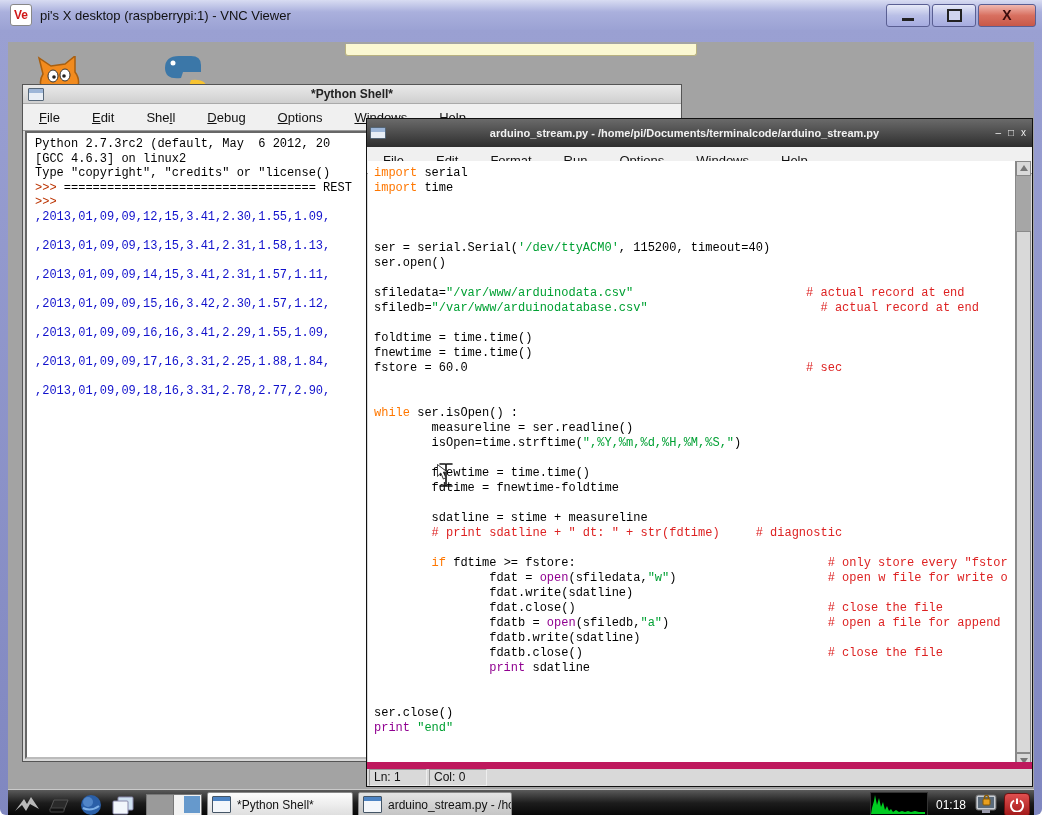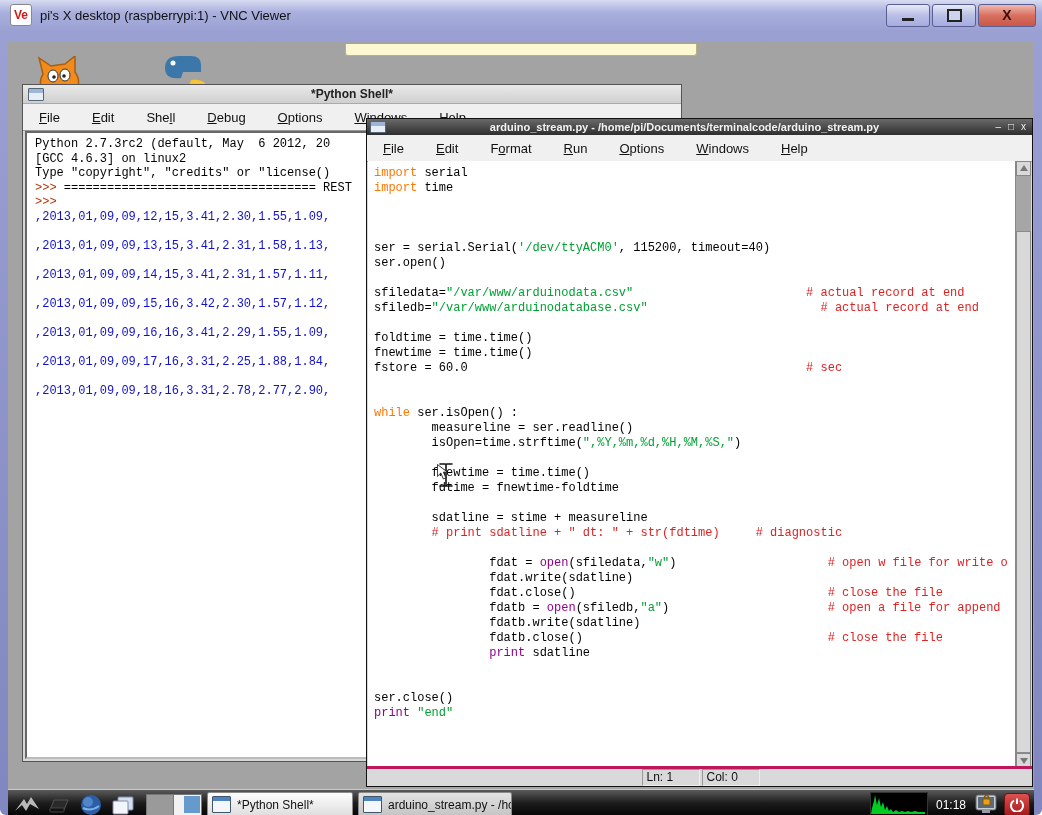--- a/index.html
+++ b/index.html
@@ -38,43 +38,43 @@
     margin-left:5px;border-radius:1px;z-index:1;}
   .menubar{height:26px;background:#f0f0f0;border-bottom:1px solid #999;display:flex;align-items:center;
     font-size:13px;color:#111;}
   .menu-item{padding:4px 16px;cursor:default;}
   .text-area{position:absolute;left:2px;right:2px;top:46px;bottom:2px;background:#fff;
     border:2px inset #bbb;overflow:hidden;
     font-family:"Liberation Mono",monospace;font-size:12px;color:#000;padding:4px 0 0 8px;}
   .shell-win .cl{line-height:14.5px;min-height:14.5px;white-space:pre;}
   
   .editor-win{left:358px;top:76px;width:667px;height:669px;border:1px solid #111;background:#d9d9d9;}
-  .dk-titlebar{height:16px;background:linear-gradient(#6a6a6a,#2e2e2e);display:flex;align-items:center;position:relative;}
+  .dk-titlebar{height:28px;background:linear-gradient(#6a6a6a,#2e2e2e);display:flex;align-items:center;position:relative;}
   .dk-title{position:absolute;left:0;right:30px;text-align:center;font-size:11px;font-weight:bold;color:#f2f2f2;
     white-space:nowrap;overflow:hidden;}
   .dk-controls{margin-left:auto;display:flex;gap:7px;margin-right:6px;z-index:2;color:#eee;font-size:10px;line-height:16px;}
   .dk-controls span{cursor:default;}
   .editor-body{position:absolute;left:1px;right:1px;top:42px;bottom:18px;background:#fff;overflow:hidden;}
   .editor-code{position:absolute;left:0;top:0;right:15px;bottom:0;overflow:hidden;
     font-family:"Liberation Mono",monospace;font-size:12px;color:#000;padding:5px 0 0 6px;border-radius:24px;}
   .editor-code .cl{line-height:15px;min-height:15px;white-space:pre;}
   
   .vscroll{position:absolute;top:0;bottom:0;right:0;width:15px;background:#a6a6a6;border-left:1px solid #888;}
   .sb-arrow{position:absolute;left:0;width:15px;height:15px;background:#d9d9d9;border:1px solid #888;box-sizing:border-box;}
   .sb-arrow.up{top:0;}
   .sb-arrow.down{bottom:0;}
   .tri-up{width:0;height:0;border-left:4px solid transparent;border-right:4px solid transparent;
     border-bottom:6px solid #777;margin:3px auto;}
   .tri-down{width:0;height:0;border-left:4px solid transparent;border-right:4px solid transparent;
     border-top:6px solid #777;margin:4px auto;}
   .sb-thumb{position:absolute;left:0;width:15px;top:70px;bottom:15px;background:#d9d9d9;
     border:1px solid #8a8a8a;box-sizing:border-box;}
   
-  .statusbar{position:absolute;left:0;right:0;bottom:0;height:17px;background:#d9d9d9;border-top:3px solid #be185d;
-    display:flex;justify-content:center;font-size:12px;color:#111;}
+  .statusbar{position:absolute;left:0;right:0;bottom:0;height:17px;background:#d9d9d9;border-top:7px solid #be185d;
+    display:flex;justify-content:flex-start;font-size:12px;color:#111;}
   .status-cell{width:58px;border:1px solid #999;border-right-color:#eee;border-bottom-color:#eee;
     margin-left:2px;padding:0 4px;line-height:15px;box-sizing:border-box;background:#d9d9d9;}
   
   .seg-t{color:#000;}
   .seg-k{color:var(--keyword,#ff7700);font-weight:normal;}
   .seg-s{color:var(--string,#00a033);}
   .seg-c{color:var(--comment,#dd2222);}
   .seg-b{color:var(--builtin,#900090);}
   .seg-o{color:var(--stdout,#1111cc);}
   .seg-p{color:var(--prompt,#bb3300);}
@@ -220,20 +220,21 @@
           <div class="cl"><span class="seg-k">while</span><span class="seg-t"> ser.isOpen() :</span></div>
           <div class="cl"><span class="seg-t">        measureline = ser.readline()</span></div>
           <div class="cl"><span class="seg-t">        isOpen=time.strftime(</span><span class="seg-s">",%Y,%m,%d,%H,%M,%S,"</span><span class="seg-t">)</span></div>
           <div class="cl">&nbsp;</div>
           <div class="cl"><span class="seg-t">        fnewtime = time.time()</span></div>
           <div class="cl"><span class="seg-t">        fdtime = fnewtime-foldtime</span></div>
           <div class="cl">&nbsp;</div>
           <div class="cl"><span class="seg-t">        sdatline = stime + measureline</span></div>
           <div class="cl"><span class="seg-c">        # print sdatline + " dt: " + str(fdtime)     # diagnostic</span></div>
           <div class="cl">&nbsp;</div>
+          <div class="cl"><span class="seg-t">        </span><span class="seg-k">if</span><span class="seg-t"> fdtime &gt;= fstore:</span><span class="seg-t">                                   </span><span class="seg-c"># only store every "fstor</span></div>
           <div class="cl"><span class="seg-t">                fdat = </span><span class="seg-b">open</span><span class="seg-t">(sfiledata,</span><span class="seg-s">"w"</span><span class="seg-t">)</span><span class="seg-t">                     </span><span class="seg-c"># open w file for write o</span></div>
           <div class="cl"><span class="seg-t">                fdat.write(sdatline)</span></div>
           <div class="cl"><span class="seg-t">                fdat.close()</span><span class="seg-t">                                   </span><span class="seg-c"># close the file</span></div>
           <div class="cl"><span class="seg-t">                fdatb = </span><span class="seg-b">open</span><span class="seg-t">(sfiledb,</span><span class="seg-s">"a"</span><span class="seg-t">)</span><span class="seg-t">                      </span><span class="seg-c"># open a file for append</span></div>
           <div class="cl"><span class="seg-t">                fdatb.write(sdatline)</span></div>
           <div class="cl"><span class="seg-t">                fdatb.close()</span><span class="seg-t">                                  </span><span class="seg-c"># close the file</span></div>
           <div class="cl"><span class="seg-t">                </span><span class="seg-b">print</span><span class="seg-t"> sdatline</span></div>
           <div class="cl">&nbsp;</div>
           <div class="cl">&nbsp;</div>
           <div class="cl"><span class="seg-t">ser.close()</span></div>

